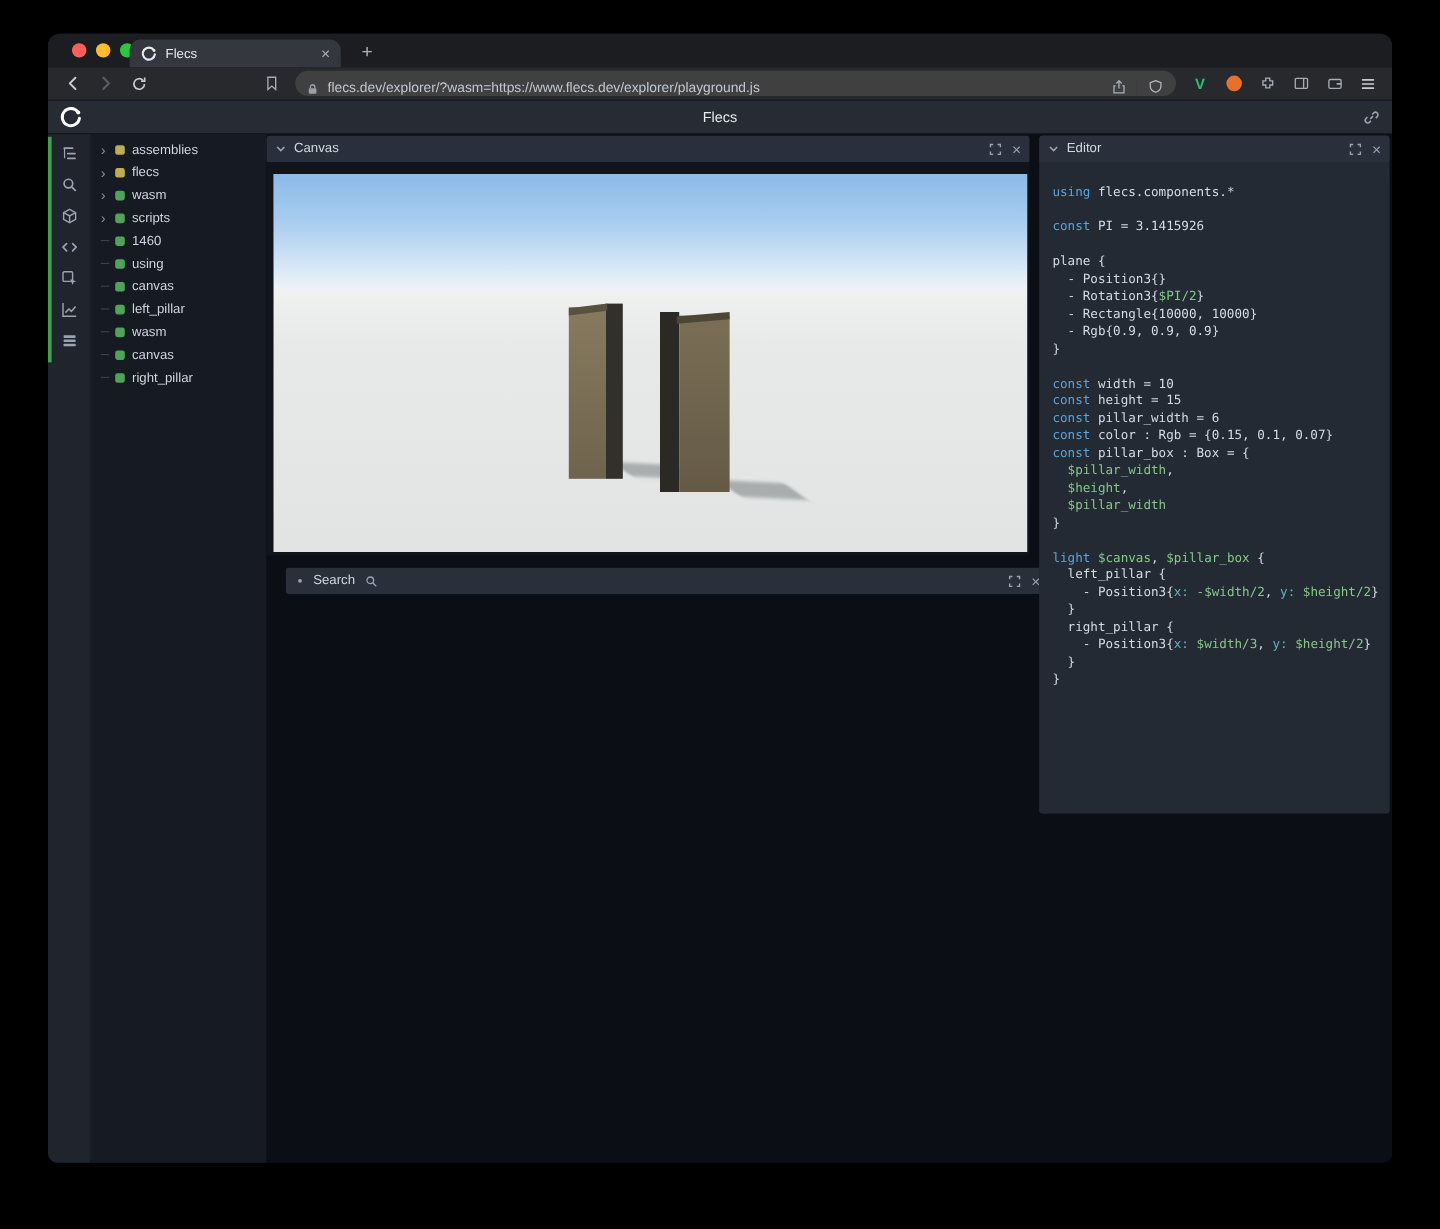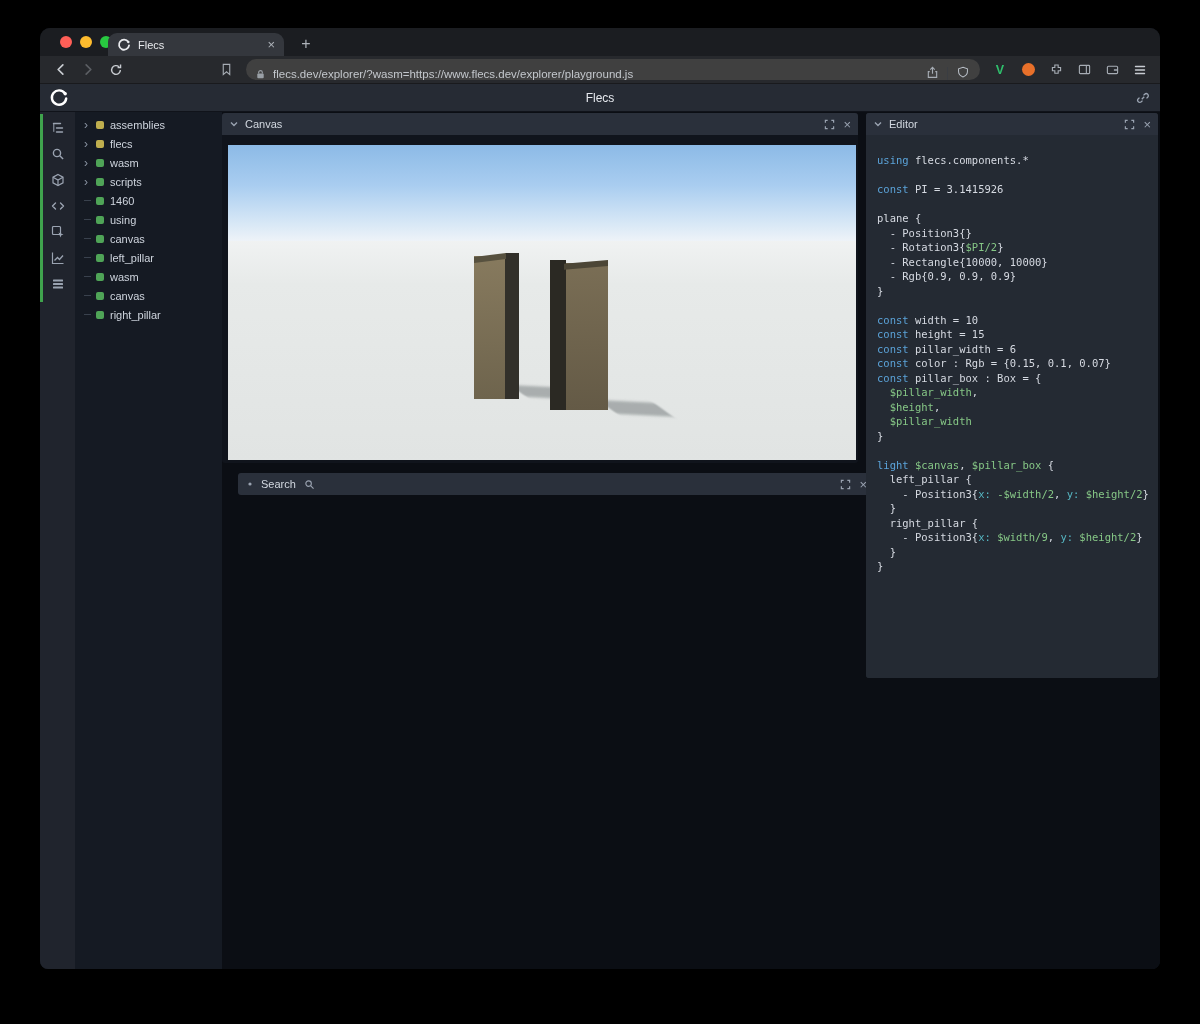--- a/index.html
+++ b/index.html
@@ -409,21 +409,21 @@
               <div class="code-line"><span class="c-d">  </span><span class="c-v">$pillar_width</span><span class="c-d">,</span></div>
               <div class="code-line"><span class="c-d">  </span><span class="c-v">$height</span><span class="c-d">,</span></div>
               <div class="code-line"><span class="c-d">  </span><span class="c-v">$pillar_width</span></div>
               <div class="code-line"><span class="c-d">}</span></div>
               <div class="code-line">&nbsp;</div>
               <div class="code-line"><span class="c-k">light</span><span class="c-d"> </span><span class="c-v">$canvas</span><span class="c-d">, </span><span class="c-v">$pillar_box</span><span class="c-d"> {</span></div>
               <div class="code-line"><span class="c-d">  left_pillar {</span></div>
               <div class="code-line"><span class="c-d">    - Position3{</span><span class="c-t">x:</span><span class="c-d"> </span><span class="c-v">-$width/2</span><span class="c-d">, </span><span class="c-t">y:</span><span class="c-d"> </span><span class="c-v">$height/2</span><span class="c-d">}</span></div>
               <div class="code-line"><span class="c-d">  }</span></div>
               <div class="code-line"><span class="c-d">  right_pillar {</span></div>
-              <div class="code-line"><span class="c-d">    - Position3{</span><span class="c-t">x:</span><span class="c-d"> </span><span class="c-v">$width/9</span><span class="c-d">, </span><span class="c-t">y:</span><span class="c-d"> </span><span class="c-v">$height/2</span><span class="c-d">}</span></div>
+              <div class="code-line"><span class="c-d">    - Position3{</span><span class="c-t">x:</span><span class="c-d"> </span><span class="c-v">$width/3</span><span class="c-d">, </span><span class="c-t">y:</span><span class="c-d"> </span><span class="c-v">$height/2</span><span class="c-d">}</span></div>
               <div class="code-line"><span class="c-d">  }</span></div>
               <div class="code-line"><span class="c-d">}</span></div>
             </div>
         </div>
       </div>
 
     </div>
   </div>
 </div>
 

